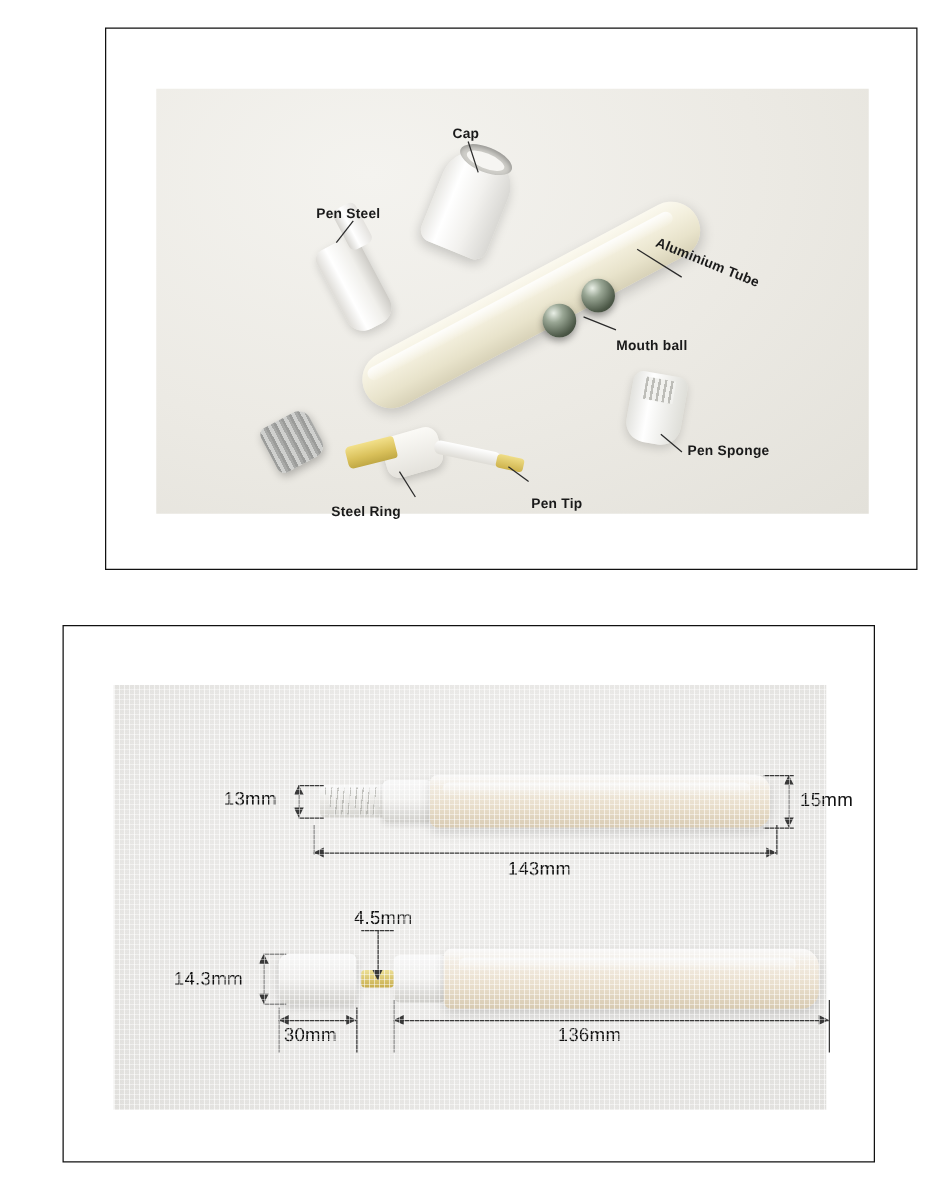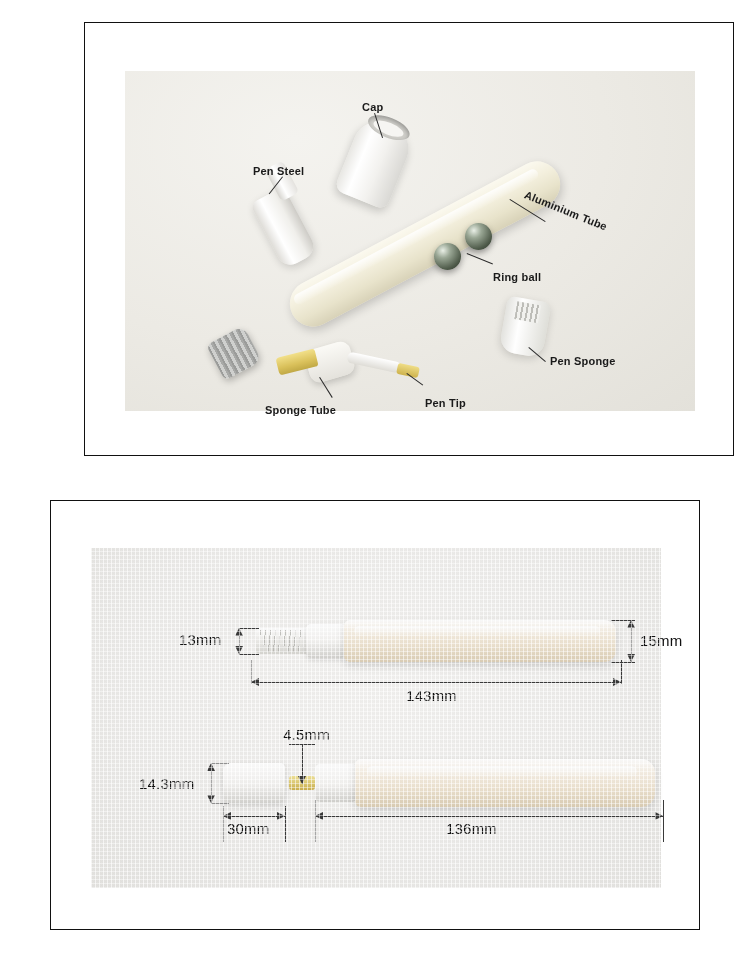--- a/index.html
+++ b/index.html
@@ -375,23 +375,23 @@
     <div class="leader" style="left:158px;top:106px;width:22px;transform:rotate(128deg);"></div>
     <div class="leader" style="left:385px;top:128px;width:42px;transform:rotate(32deg);"></div>
     <div class="leader" style="left:342px;top:182px;width:28px;transform:rotate(22deg);"></div>
     <div class="leader" style="left:404px;top:276px;width:22px;transform:rotate(40deg);"></div>
     <div class="leader" style="left:195px;top:306px;width:24px;transform:rotate(58deg);"></div>
     <div class="leader" style="left:282px;top:302px;width:20px;transform:rotate(36deg);"></div>
 
     <div class="callout" style="left:237px;top:30px;">Cap</div>
     <div class="callout" style="left:128px;top:94px;">Pen  Steel</div>
     <div class="callout" style="left:400px;top:117px;transform:rotate(22deg);transform-origin:0 50%;">Aluminium Tube</div>
-    <div class="callout" style="left:368px;top:200px;">Ring ball</div>
+    <div class="callout" style="left:368px;top:200px;">Mouth ball</div>
     <div class="callout" style="left:425px;top:284px;">Pen Sponge</div>
-    <div class="callout" style="left:140px;top:333px;">Sponge Tube</div>
+    <div class="callout" style="left:140px;top:333px;">Steel Ring</div>
     <div class="callout" style="left:300px;top:326px;">Pen Tip</div>
 
   </div>
 </div>
 
 <div class="panel" id="panel-dimensions">
 
   <div class="photo" id="photo-dimensions">
 
     <div class="obj" id="pen-top-brush"></div>

